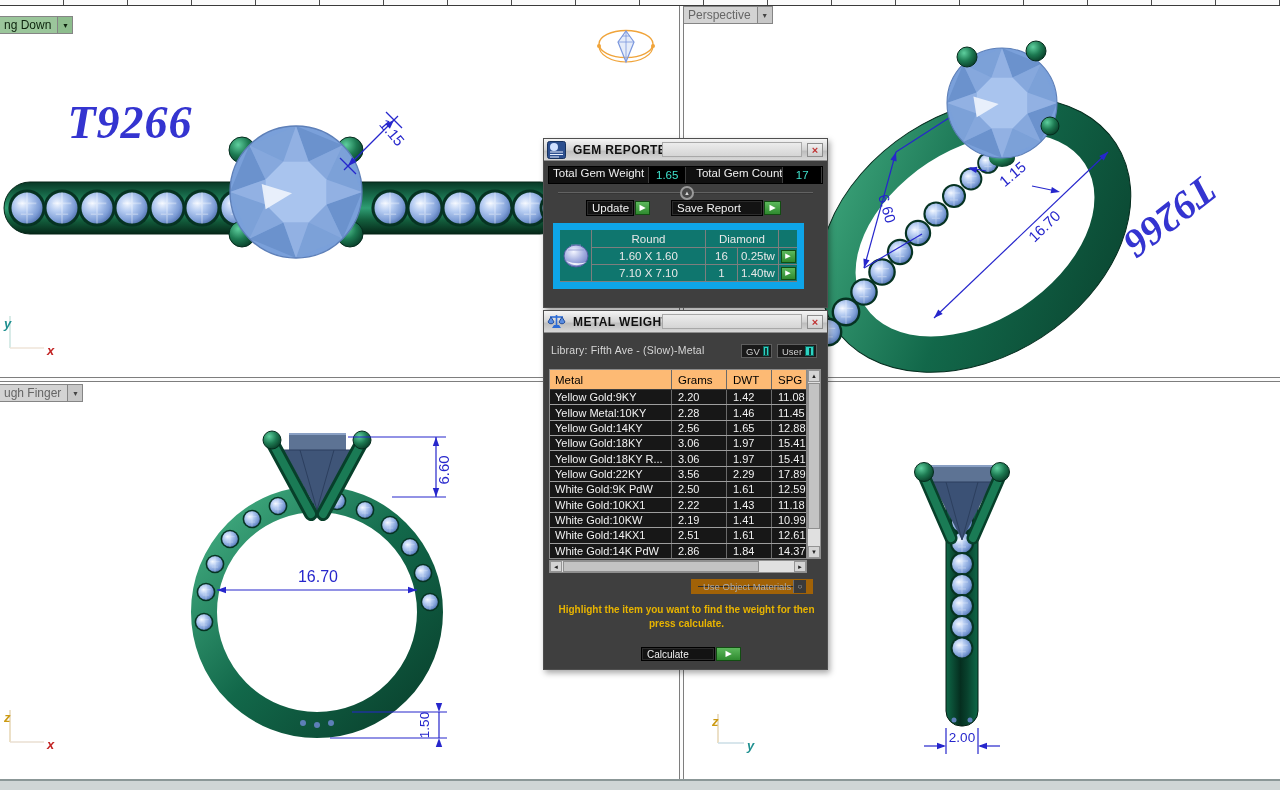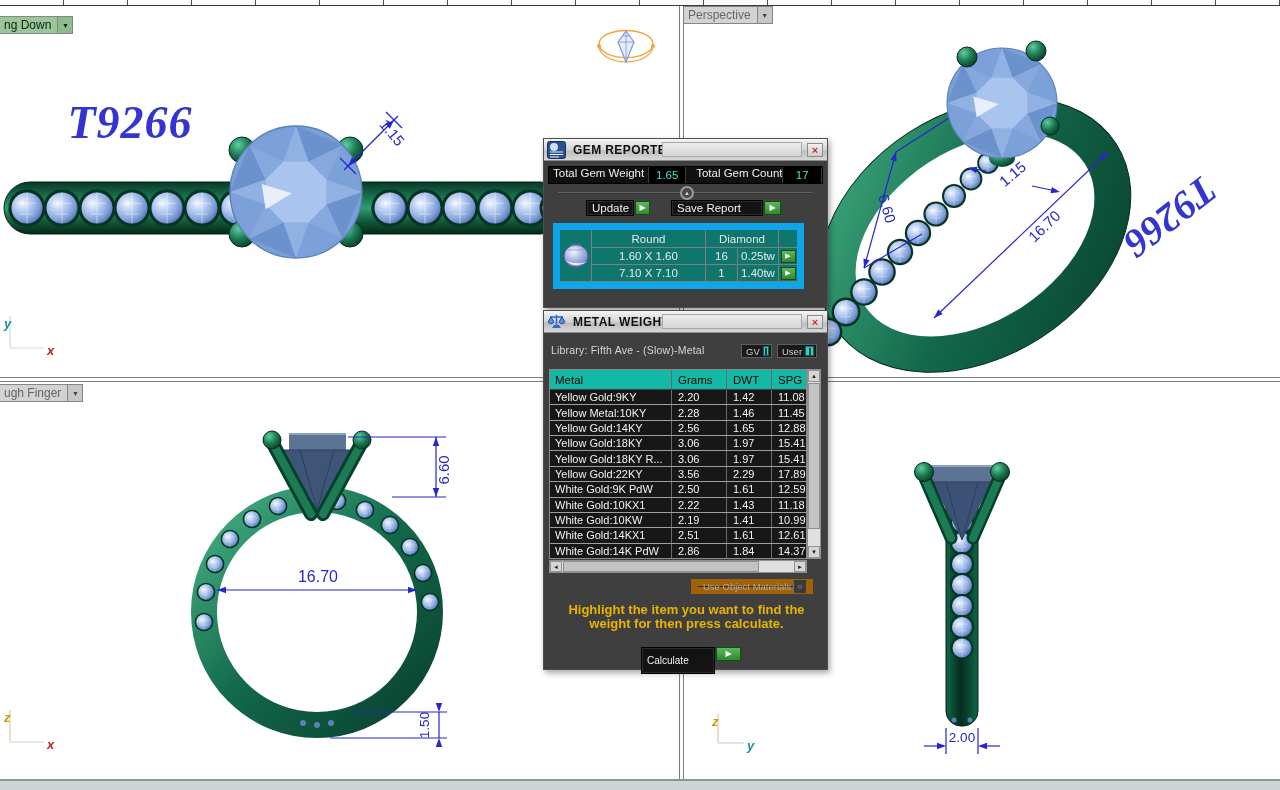--- a/index.html
+++ b/index.html
@@ -33,35 +33,35 @@
 .sepline{position:absolute;left:14px;right:14px;height:2px;background:linear-gradient(#787878,#202020)}
 .collapsebtn{position:absolute;width:14px;height:14px;border-radius:50%;background:#484848;border:2px solid #9a9a9a;color:#d8d8d8;font-size:6px;display:flex;align-items:center;justify-content:center}
 .gr-table{position:absolute;left:9px;top:84px;display:grid;grid-template-columns:32px 114px 32px 41px 18px;grid-template-rows:18px 17px 17px;background:#0f766e;border:7px solid #0ea5e9;font-size:11.5px;color:#e8e8e8}
 .gr-cell{border-right:1px solid #7e7e7e;border-bottom:1px solid #7e7e7e;display:flex;align-items:center;justify-content:center;white-space:nowrap;overflow:hidden}
 .gr-last{border-right:none}
 .mw-lib{position:absolute;left:7px;top:33px;font-size:10.5px;color:#d6d6d6;letter-spacing:.2px}
 .mw-btn{position:absolute;height:14px;background:#1a1a1a;border:1px solid #5e5e5e;color:#cfcfcf;font-size:9.5px;display:flex;align-items:center;padding:0 2px 0 4px;gap:3px}
 .tealblk{width:10px;height:10px;background:#2ed2c2;border:1px solid #0a6a60;display:flex;align-items:center;justify-content:center}
 .tealblk i{display:block;width:2px;height:7px;background:#103a36}
 .mw-table{position:absolute;left:5px;top:58px;width:258px;height:190px;display:flex;flex-direction:column;background:#161616;border:1px solid #8a8a8a}
-.mw-head{display:flex;height:20px;flex:0 0 auto;background:#14b8a6;color:#000;font-size:11.5px;align-items:center;border-bottom:1px solid #3e3e3e}
+.mw-head{display:flex;height:20px;flex:0 0 auto;background:#fdba74;color:#000;font-size:11.5px;align-items:center;border-bottom:1px solid #3e3e3e}
 .mw-row{display:flex;flex:1;align-items:center;background:#171717;border-bottom:1px solid #9e9e9e;font-size:11px;color:#f2f2f2}
 .mw-row:last-child{border-bottom:none}
 .mw-c{height:100%;display:flex;align-items:center;overflow:hidden;white-space:nowrap}
 .mw-c1{width:122px;padding-left:5px;border-right:1px solid #6a6a6a}
 .mw-c2{width:55px;padding-left:6px;border-right:1px solid #6a6a6a}
 .mw-c3{width:45px;padding-left:6px;border-right:1px solid #6a6a6a}
 .mw-c4{flex:1;padding-left:6px}
 .sb-v{position:absolute;left:263px;top:58px;width:14px;height:190px;background:#e0e0e0;border:1px solid #8f8f8f}
 .sb-h{position:absolute;left:5px;top:249px;width:258px;height:13px;background:#e0e0e0;border:1px solid #8f8f8f}
 .sb-btn{position:absolute;background:#d5d5d5;border:1px solid #949494;color:#222;font-size:6px;display:flex;align-items:center;justify-content:center}
 .sb-thumb{position:absolute;background:#c3c3c3;border:1px solid #8f8f8f}
 .uom{position:absolute;left:147px;top:268px;width:122px;height:15px;background:#2c2c2c;border:7px solid #a16207;color:#ababab;font-size:9.5px;display:flex;align-items:center;justify-content:space-between;padding-left:5px}
 .uom .circ{width:13px;height:13px;border-left:1px solid #6e6e6e;background:#3a3a3a;display:flex;align-items:center;justify-content:center;font-size:8px;color:#b8b8b8}
-.hint{position:absolute;left:8px;top:292px;width:269px;text-align:center;color:#e8b400;font-size:13px;font-weight:bold;line-height:13.5px}
+.hint{position:absolute;left:8px;top:292px;width:269px;text-align:center;color:#e8b400;font-size:10px;font-weight:bold;line-height:13.5px}
 .dimtxt{font:15px "Liberation Sans",sans-serif;fill:#2626cc}
 .dimtxt-s{font:13.5px "Liberation Sans",sans-serif;fill:#2626cc}
 .axtxt{font:italic bold 13px "Liberation Sans",sans-serif}
 .modeltxt{font:italic bold 46px "Liberation Serif",serif;fill:#3434d0;letter-spacing:1px}
 .modeltxt-r{font:italic bold 40px "Liberation Serif",serif;fill:#3434d0}
 </style>
 </head>
 <body>
 
 <div class="screen">
@@ -536,18 +536,18 @@
       <span class="sb-btn" style="left:0;top:0;width:12px;height:11px">◄</span>
       <span class="sb-thumb" style="left:13px;top:0;width:196px;height:11px"></span>
       <span class="sb-btn" style="right:0;top:0;width:12px;height:11px">►</span>
     </div>
 
     <div class="uom">
       <span>Use Object Materials</span>
       <span class="circ">○</span>
     </div>
     <div class="hint">Highlight the item you want to find the weight for then press calculate.</div>
-    <div class="dkfield" style="left:97px;top:336px;width:74px;height:27px;font-size:10px">Calculate</div>
+    <div class="dkfield" style="left:97px;top:336px;width:74px;height:14px;font-size:10px">Calculate</div>
     <div class="grnbtn" style="left:172px;top:336px;width:25px;height:14px">▶</div>
   </div>
 
   <div class="status-bar"></div>
 </div>
 
 </body></html>

